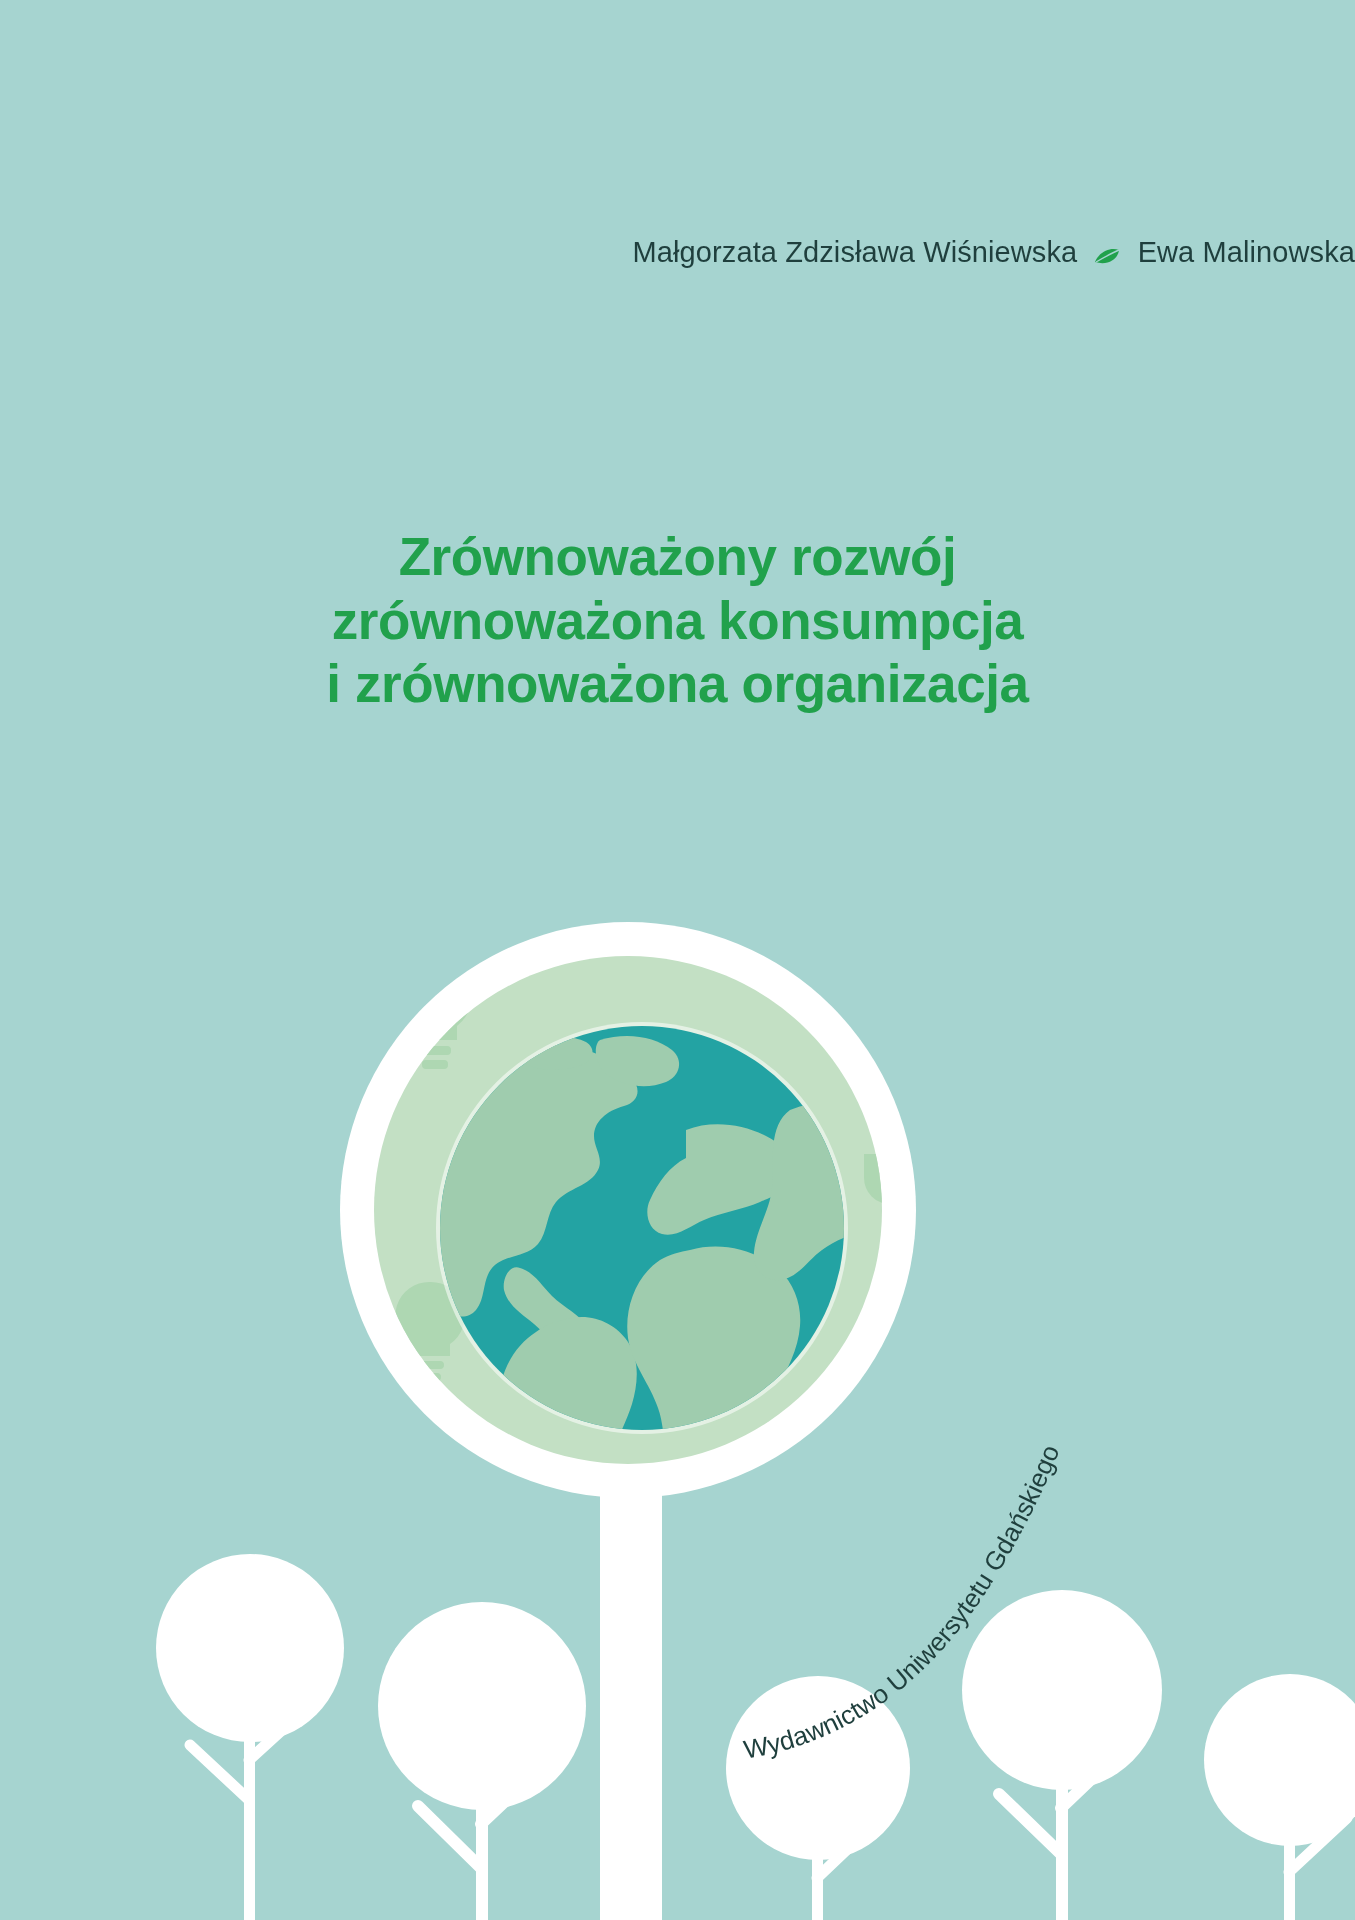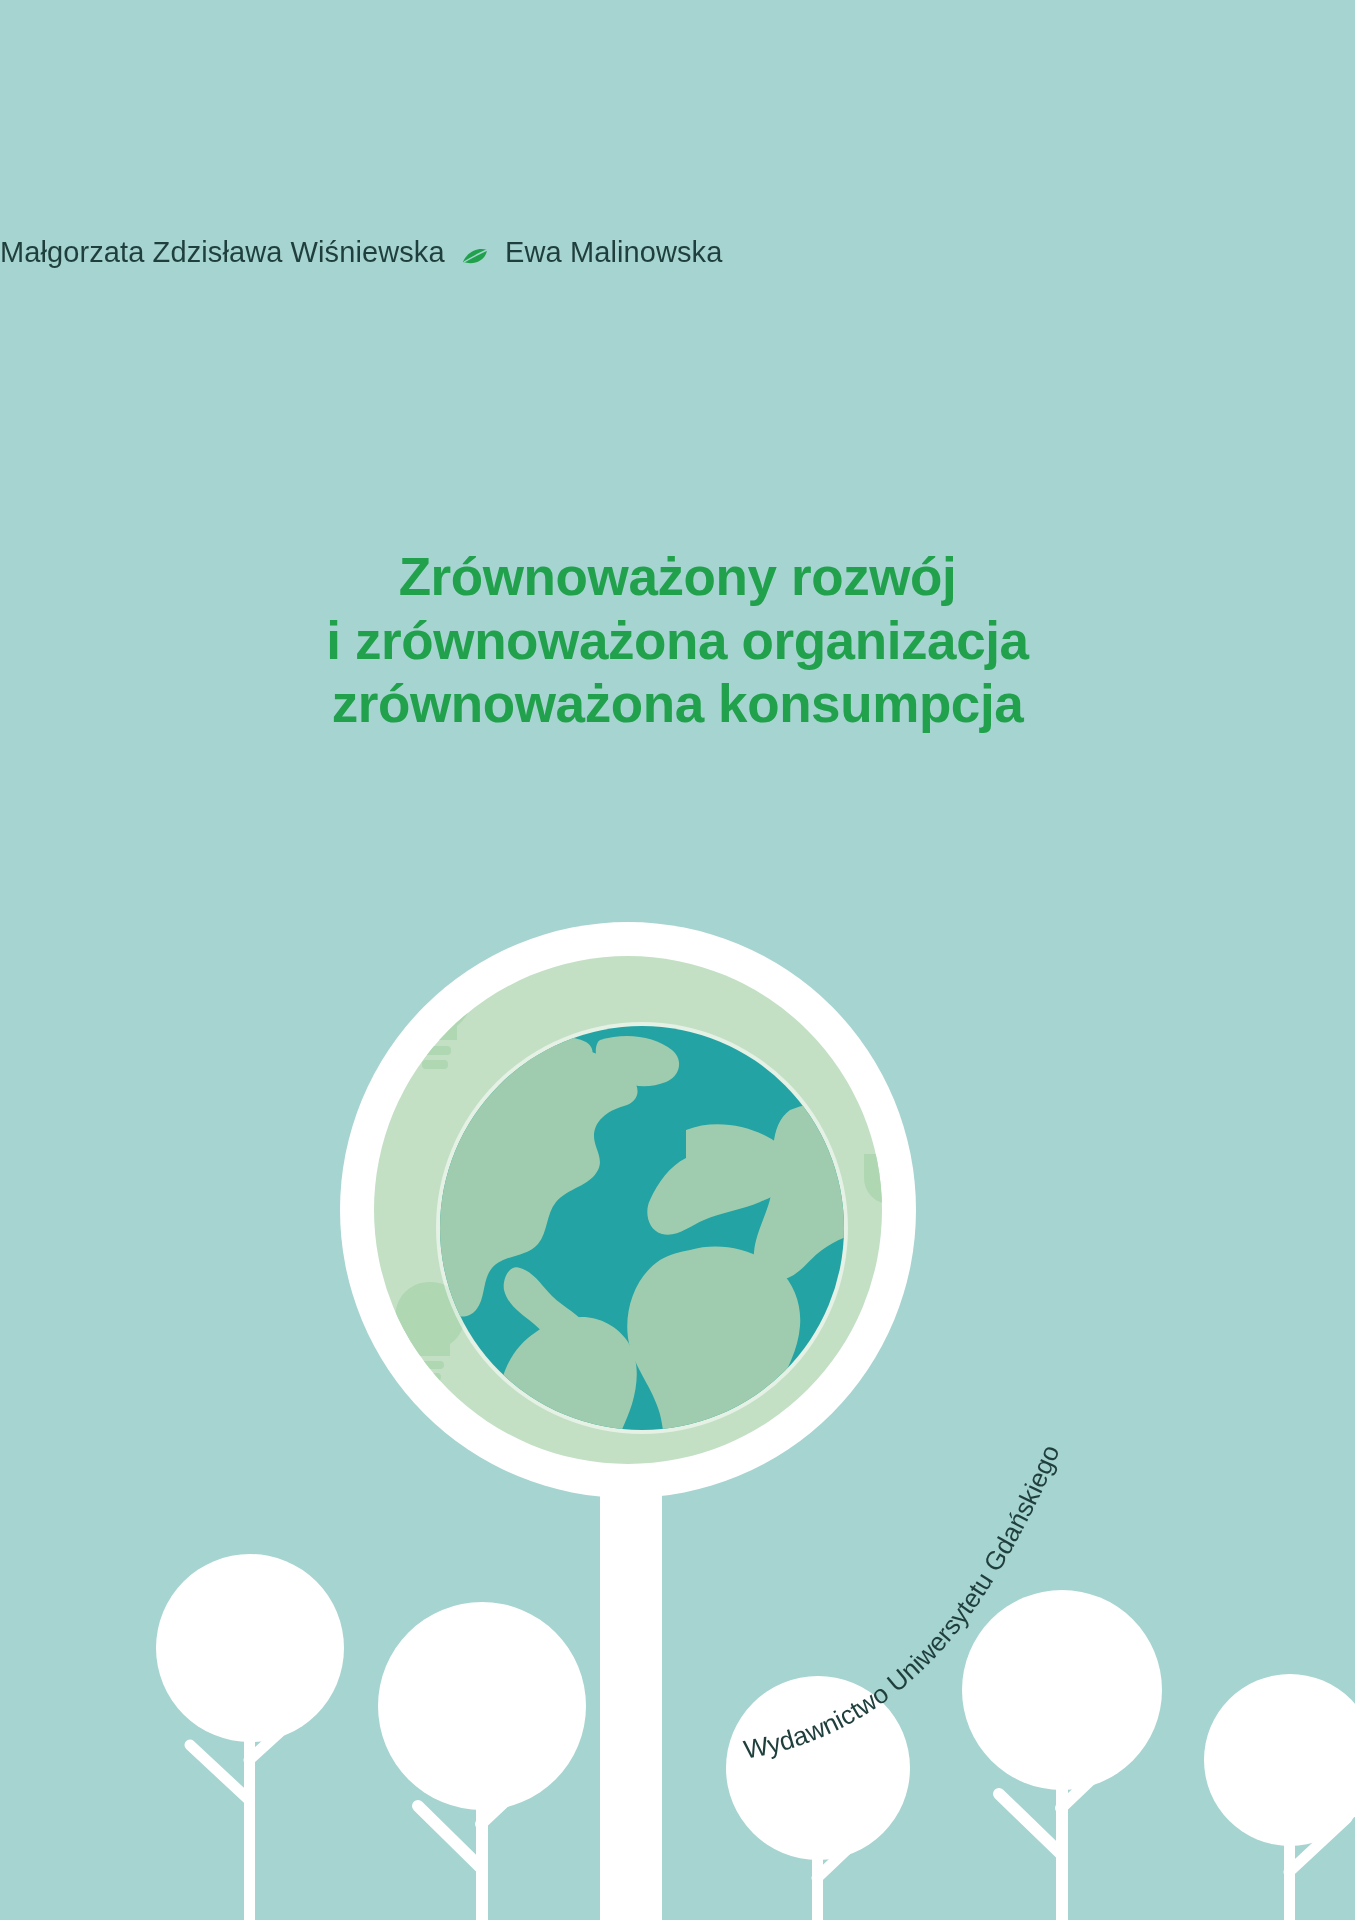--- a/index.html
+++ b/index.html
@@ -20,21 +20,21 @@
     background: #a6d4d0;
     overflow: hidden;
   }
 
   
   .authors {
     position: absolute;
     top: 232px;
     left: 0;
     width: 100%;
-    text-align: left;
+    text-align: right;
     color: #1f3f3d;
     font-size: 29px;
     line-height: 1.42;
     letter-spacing: 0.1px;
   }
   .authors .line {
     display: block;
     white-space: nowrap;
   }
   .leaf-sep {
@@ -53,21 +53,20 @@
     position: absolute;
     top: 525px;
     left: 0;
     width: 100%;
     text-align: center;
     color: #21a14c;
     font-weight: bold;
     font-size: 53px;
     line-height: 1.2;
     letter-spacing: -0.4px;
-    margin-top: 20px;
   }
   .title .tline { display: block; white-space: nowrap; }
 
   
   .illustration {
     position: absolute;
     left: 0;
     top: 0;
     width: 1355px;
     height: 1920px;
@@ -275,17 +274,17 @@
             <path d="M1 14 C6 2 18 -1 25 2 C24 11 14 18 1 14 Z" fill="#21a14c"></path>
             <path d="M2 14 C9 10 18 5 25 2" stroke="#a6d4d0" stroke-width="1.4" fill="none"></path>
           </svg>
       </span>
       <span>Ewa Malinowska</span>
     </span>
   </div>
 
   <div class="title">
     <span class="tline">Zrównoważony rozwój</span>
+    <span class="tline">zrównoważona konsumpcja</span>
     <span class="tline">i zrównoważona organizacja</span>
-    <span class="tline">zrównoważona konsumpcja</span>
   </div>
 
 </div>
 
 </body></html>

